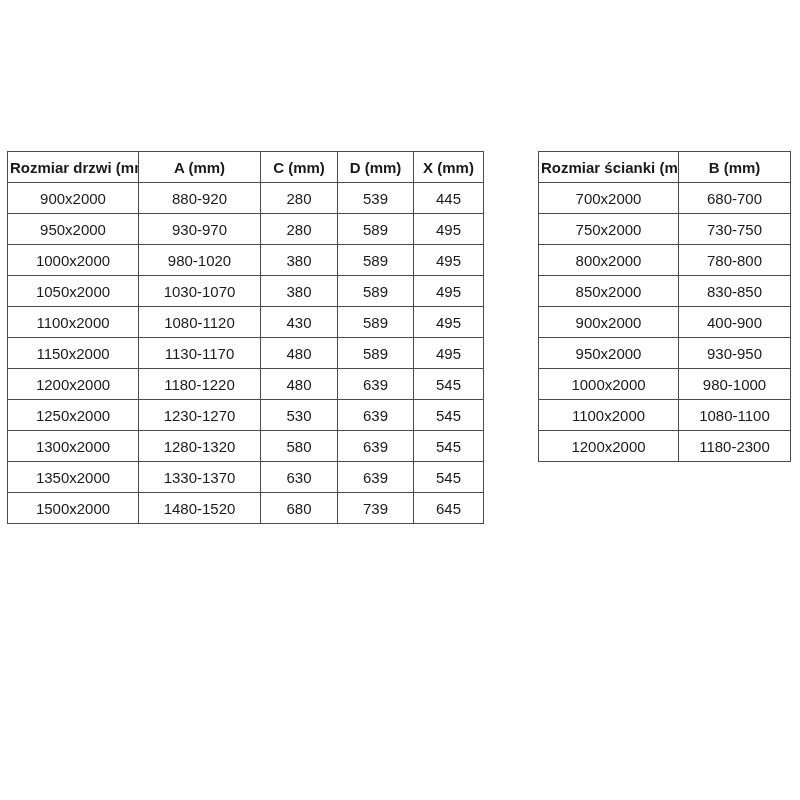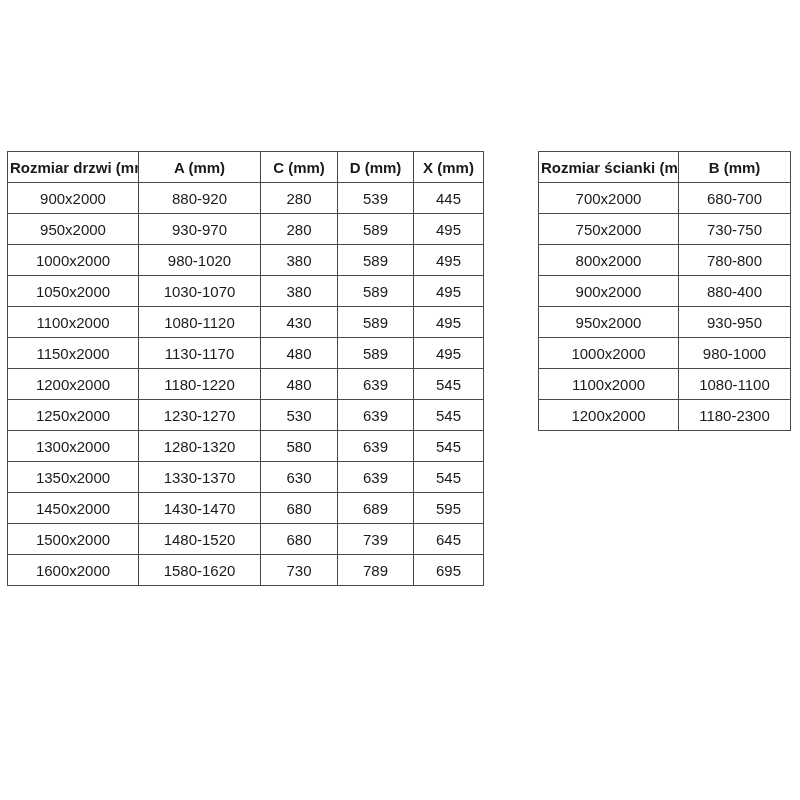--- a/index.html
+++ b/index.html
@@ -130,39 +130,25 @@
         <td>545</td>
       </tr>
       <tr>
         <td>1350x2000</td>
         <td>1330-1370</td>
         <td>630</td>
         <td>639</td>
         <td>545</td>
       </tr>
       <tr>
-        <td>1450x2000</td>
-        <td>1430-1470</td>
-        <td>680</td>
-        <td>689</td>
-        <td>595</td>
-      </tr>
-      <tr>
         <td>1500x2000</td>
         <td>1480-1520</td>
         <td>680</td>
         <td>739</td>
         <td>645</td>
-      </tr>
-      <tr>
-        <td>1600x2000</td>
-        <td>1580-1620</td>
-        <td>730</td>
-        <td>789</td>
-        <td>695</td>
       </tr>
     </tbody>
 </table>
 
 <table id="wall-table" class="spec-table">
   <colgroup>
     <col style="width:140px">
     <col style="width:112px">
   </colgroup>
   <thead>
@@ -178,22 +164,26 @@
       </tr>
       <tr>
         <td>750x2000</td>
         <td>730-750</td>
       </tr>
       <tr>
         <td>800x2000</td>
         <td>780-800</td>
       </tr>
       <tr>
+        <td>850x2000</td>
+        <td>830-850</td>
+      </tr>
+      <tr>
         <td>900x2000</td>
-        <td>880-400</td>
+        <td>400-900</td>
       </tr>
       <tr>
         <td>950x2000</td>
         <td>930-950</td>
       </tr>
       <tr>
         <td>1000x2000</td>
         <td>980-1000</td>
       </tr>
       <tr>

